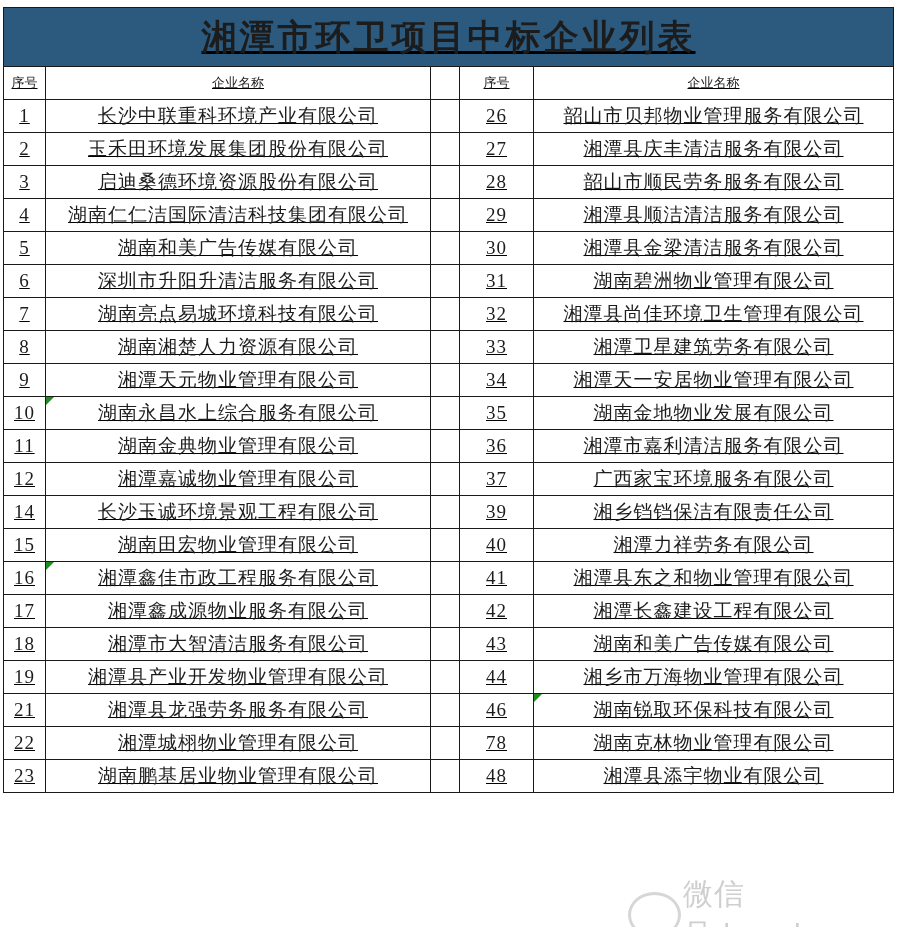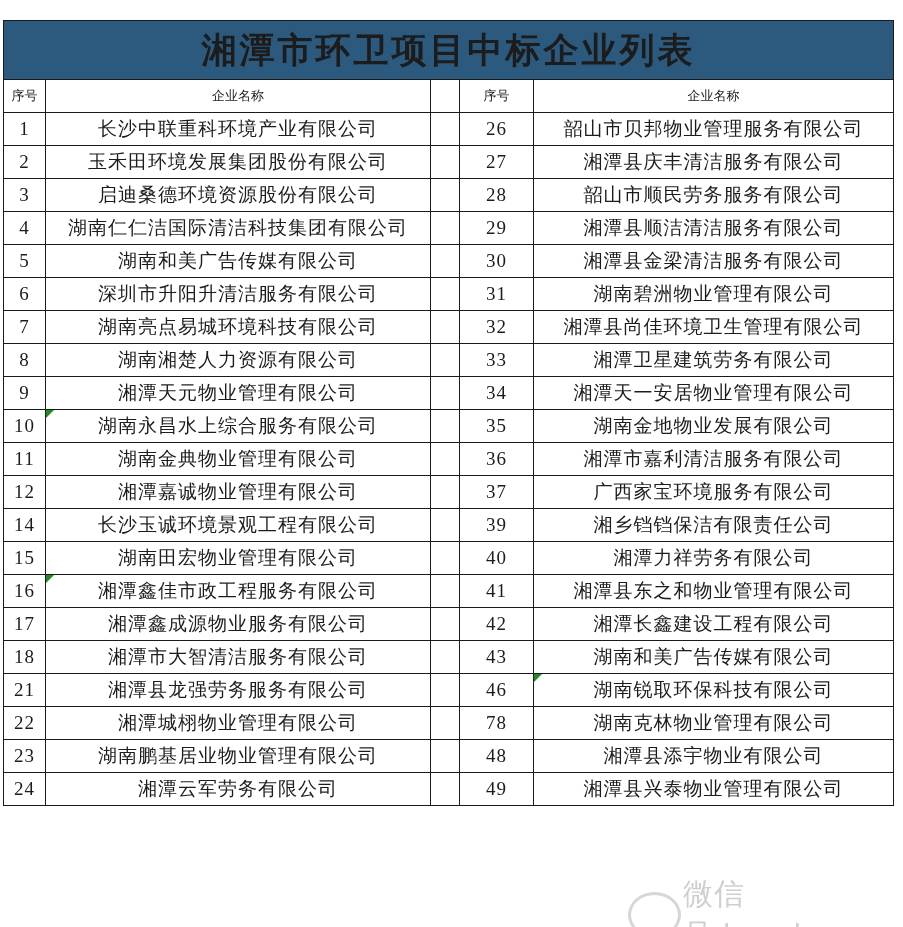--- a/index.html
+++ b/index.html
@@ -7,21 +7,22 @@
     padding: 0;
     width: 903px;
     height: 927px;
     background: #ffffff;
     font-family: "Liberation Serif", "DejaVu Serif", serif;
     overflow: hidden;
   }
   .table-wrap {
     position: absolute;
     left: 3px;
-    top: 20px;
+    top: 7px;
+    text-decoration: underline;
   }
   table.company-table {
     border-collapse: collapse;
     table-layout: fixed;
     width: 890px;
   }
   table.company-table td, table.company-table th {
     border: 1px solid #1a1a1a;
     padding: 0;
     text-align: center;
@@ -235,46 +236,46 @@
           <td class="name">湘潭长鑫建设工程有限公司</td>
         </tr>
         <tr class="data-row">
           <td class="idx">18</td>
           <td class="name">湘潭市大智清洁服务有限公司</td>
           <td></td>
           <td class="idx">43</td>
           <td class="name">湖南和美广告传媒有限公司</td>
         </tr>
         <tr class="data-row">
+          <td class="idx">19</td>
+          <td class="name">湘潭县产业开发物业管理有限公司</td>
+          <td></td>
+          <td class="idx">44</td>
+          <td class="name">湘乡市万海物业管理有限公司</td>
+        </tr>
+        <tr class="data-row">
           <td class="idx">21</td>
           <td class="name">湘潭县龙强劳务服务有限公司</td>
           <td></td>
           <td class="idx">46</td>
           <td class="name"><span class="note"></span>湖南锐取环保科技有限公司</td>
         </tr>
         <tr class="data-row">
           <td class="idx">22</td>
           <td class="name">湘潭城栩物业管理有限公司</td>
           <td></td>
           <td class="idx">78</td>
           <td class="name">湖南克林物业管理有限公司</td>
         </tr>
         <tr class="data-row">
           <td class="idx">23</td>
           <td class="name">湖南鹏基居业物业管理有限公司</td>
           <td></td>
           <td class="idx">48</td>
           <td class="name">湘潭县添宇物业有限公司</td>
-        </tr>
-        <tr class="data-row">
-          <td class="idx">24</td>
-          <td class="name">湘潭云军劳务有限公司</td>
-          <td></td>
-          <td class="idx">49</td>
-          <td class="name">湘潭县兴泰物业管理有限公司</td>
         </tr>
       </tbody>
   </table>
 </div>
 
 <div class="watermark">
   <span class="wm-bubble"></span>
   <span class="wm-text">微信号:huanbaoq</span>
 </div>
 

